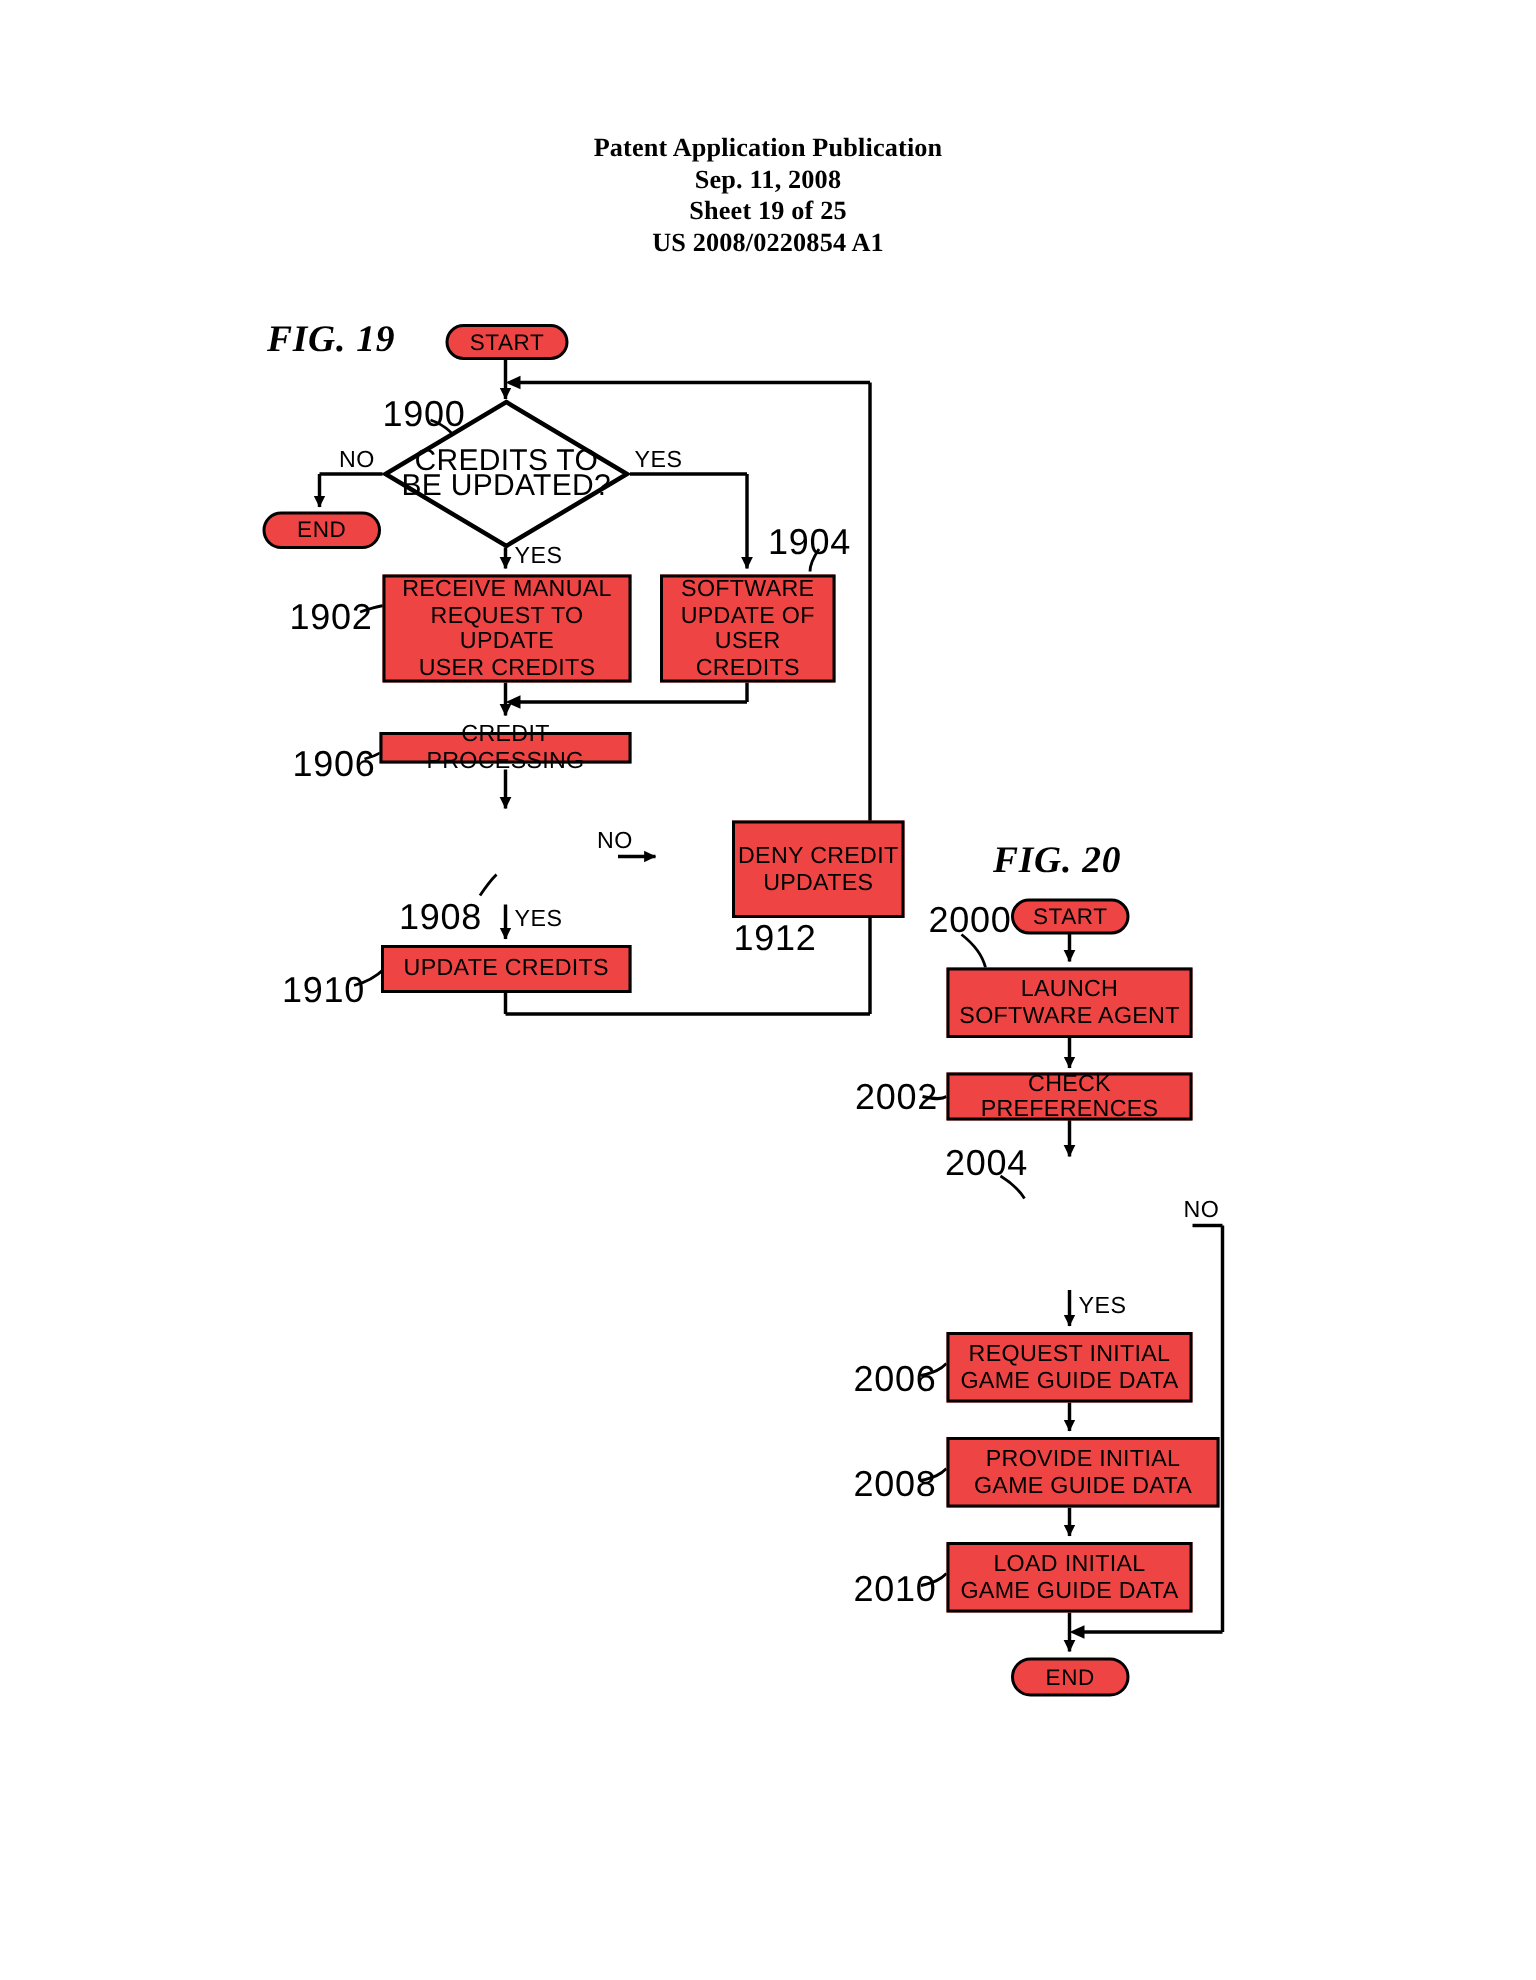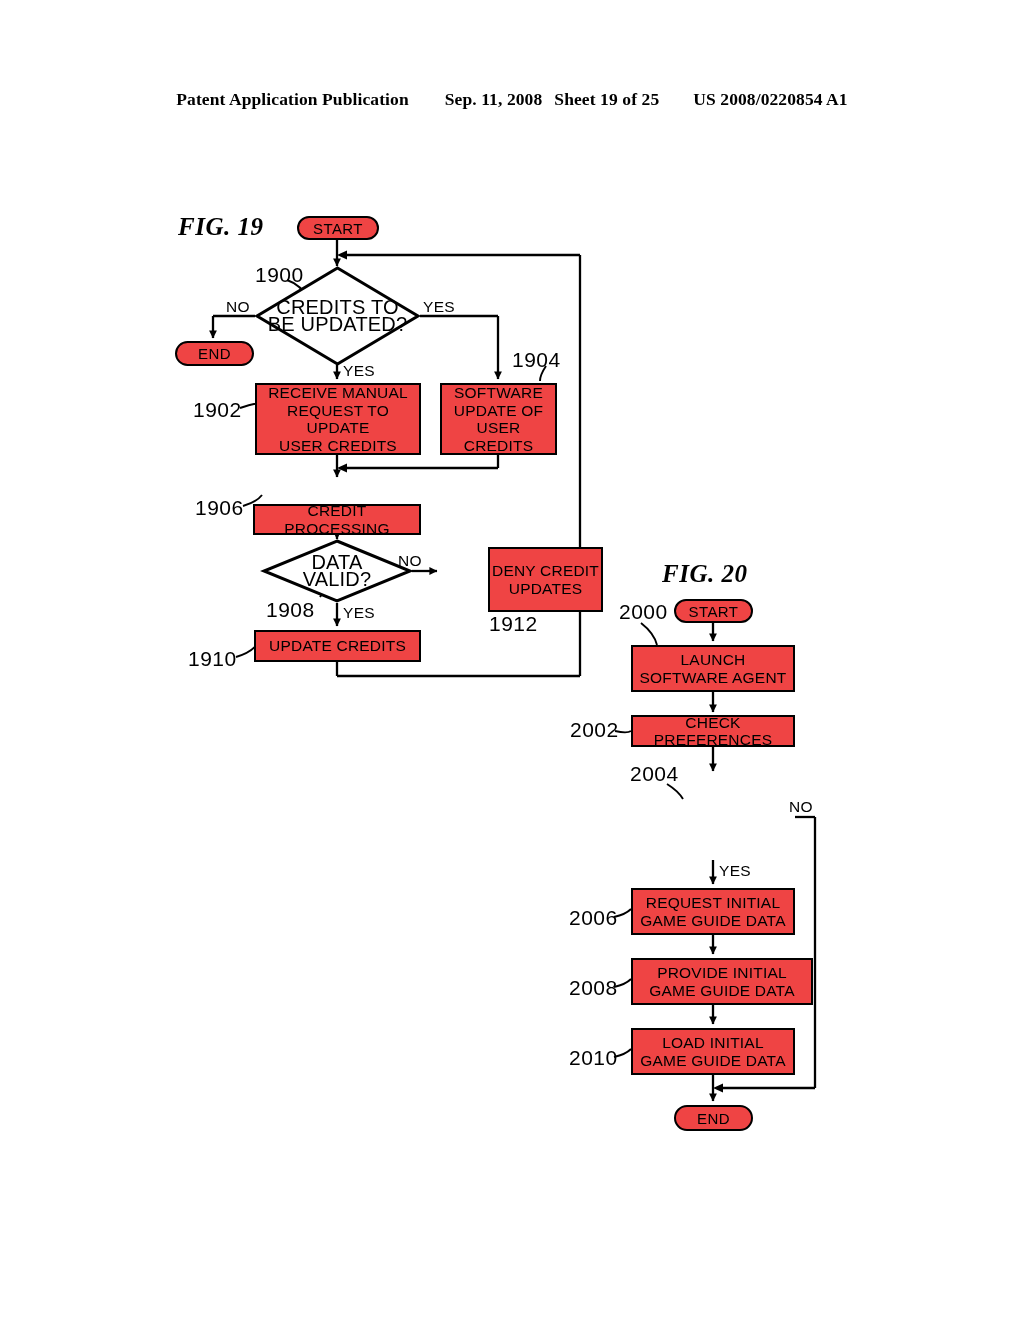--- a/index.html
+++ b/index.html
@@ -5,23 +5,23 @@
   html,body{margin:0;padding:0;background:#ffffff;}
   body{
     width:1024px;height:1320px;position:relative;overflow:hidden;
     font-family:"Liberation Sans", sans-serif;color:#000;
   }
   #sheet{position:absolute;inset:0;}
 
   
   .hdr{
     position:absolute;left:0;right:0;top:88px;height:22px;
-    display:flex;align-items:center;justify-content:center;
+    display:flex;align-items:center;
     font-family:"Liberation Serif", serif;font-weight:bold;font-size:17.5px;
-    letter-spacing:.1px;white-space:nowrap;
+    letter-spacing:.1px;white-space:nowrap;flex-direction:column;
   }
   .hdr span{display:inline-block;}
   .hdr .gapA{width:36px;}
   .hdr .gapB{width:12px;}
   .hdr .gapC{width:34px;}
 
   
   .figlabel{
     position:absolute;
     font-family:"Liberation Serif", serif;
@@ -38,21 +38,21 @@
   .proc{border:2.6px solid #000;justify-content:center;}
   .proc .txt{font-size:15.5px;line-height:17.5px;letter-spacing:.2px;}
   .pill{border:2.6px solid #000;border-radius:999px;}
   .pill .txt{font-size:15px;letter-spacing:.4px;}
   .diamond{background:transparent;}
   .diamond .txt{position:relative;z-index:2;font-size:20px;line-height:17.5px;letter-spacing:.2px;}
   .diamond svg{position:absolute;left:0;top:0;overflow:visible;}
 
   
   .lbl{position:absolute;white-space:nowrap;}
-  .refnum{font-size:21px;letter-spacing:.5px;}
+  .refnum{font-size:24px;letter-spacing:.5px;}
   .branch{font-size:15.5px;letter-spacing:.3px;}
 </style>
 </head>
 <body>
 
 <div id="sheet">
 
   <div class="hdr">
     <span>Patent Application Publication</span>
     <span class="gapA"></span>
@@ -169,33 +169,24 @@
   </div>
 
   <div class="node proc" style="left:440px;top:383px;width:117px;height:72px;">
     <div class="txt">
       <div>SOFTWARE</div>
       <div>UPDATE OF</div>
       <div>USER CREDITS</div>
     </div>
   </div>
 
-  <div class="node proc" style="left:253px;top:504px;width:168px;height:31px;">
+  <div class="node proc" style="left:253px;top:488px;width:168px;height:21px;">
     <span class="txt">CREDIT PROCESSING</span>
   </div>
 
-  <div class="node diamond" style="left:262px;top:539px;width:150px;height:64px;">
-    <svg width="150" height="64" viewBox="0 0 150 64">
-      <polygon points="75,2 148,32 75,62 2,32" fill="#fff" stroke="#000" stroke-width="3"></polygon>
-    </svg>
-    <div class="txt">
-      <div>DATA</div>
-      <div>VALID?</div>
-    </div>
-  </div>
 
   <div class="node proc" style="left:441px;top:547px;width:115px;height:65px;margin-left:47px;">
     <div class="txt">
       <div>DENY CREDIT</div>
       <div>UPDATES</div>
     </div>
   </div>
 
   <div class="node proc" style="left:254px;top:630px;width:167px;height:32px;">
     <span class="txt">UPDATE CREDITS</span>

